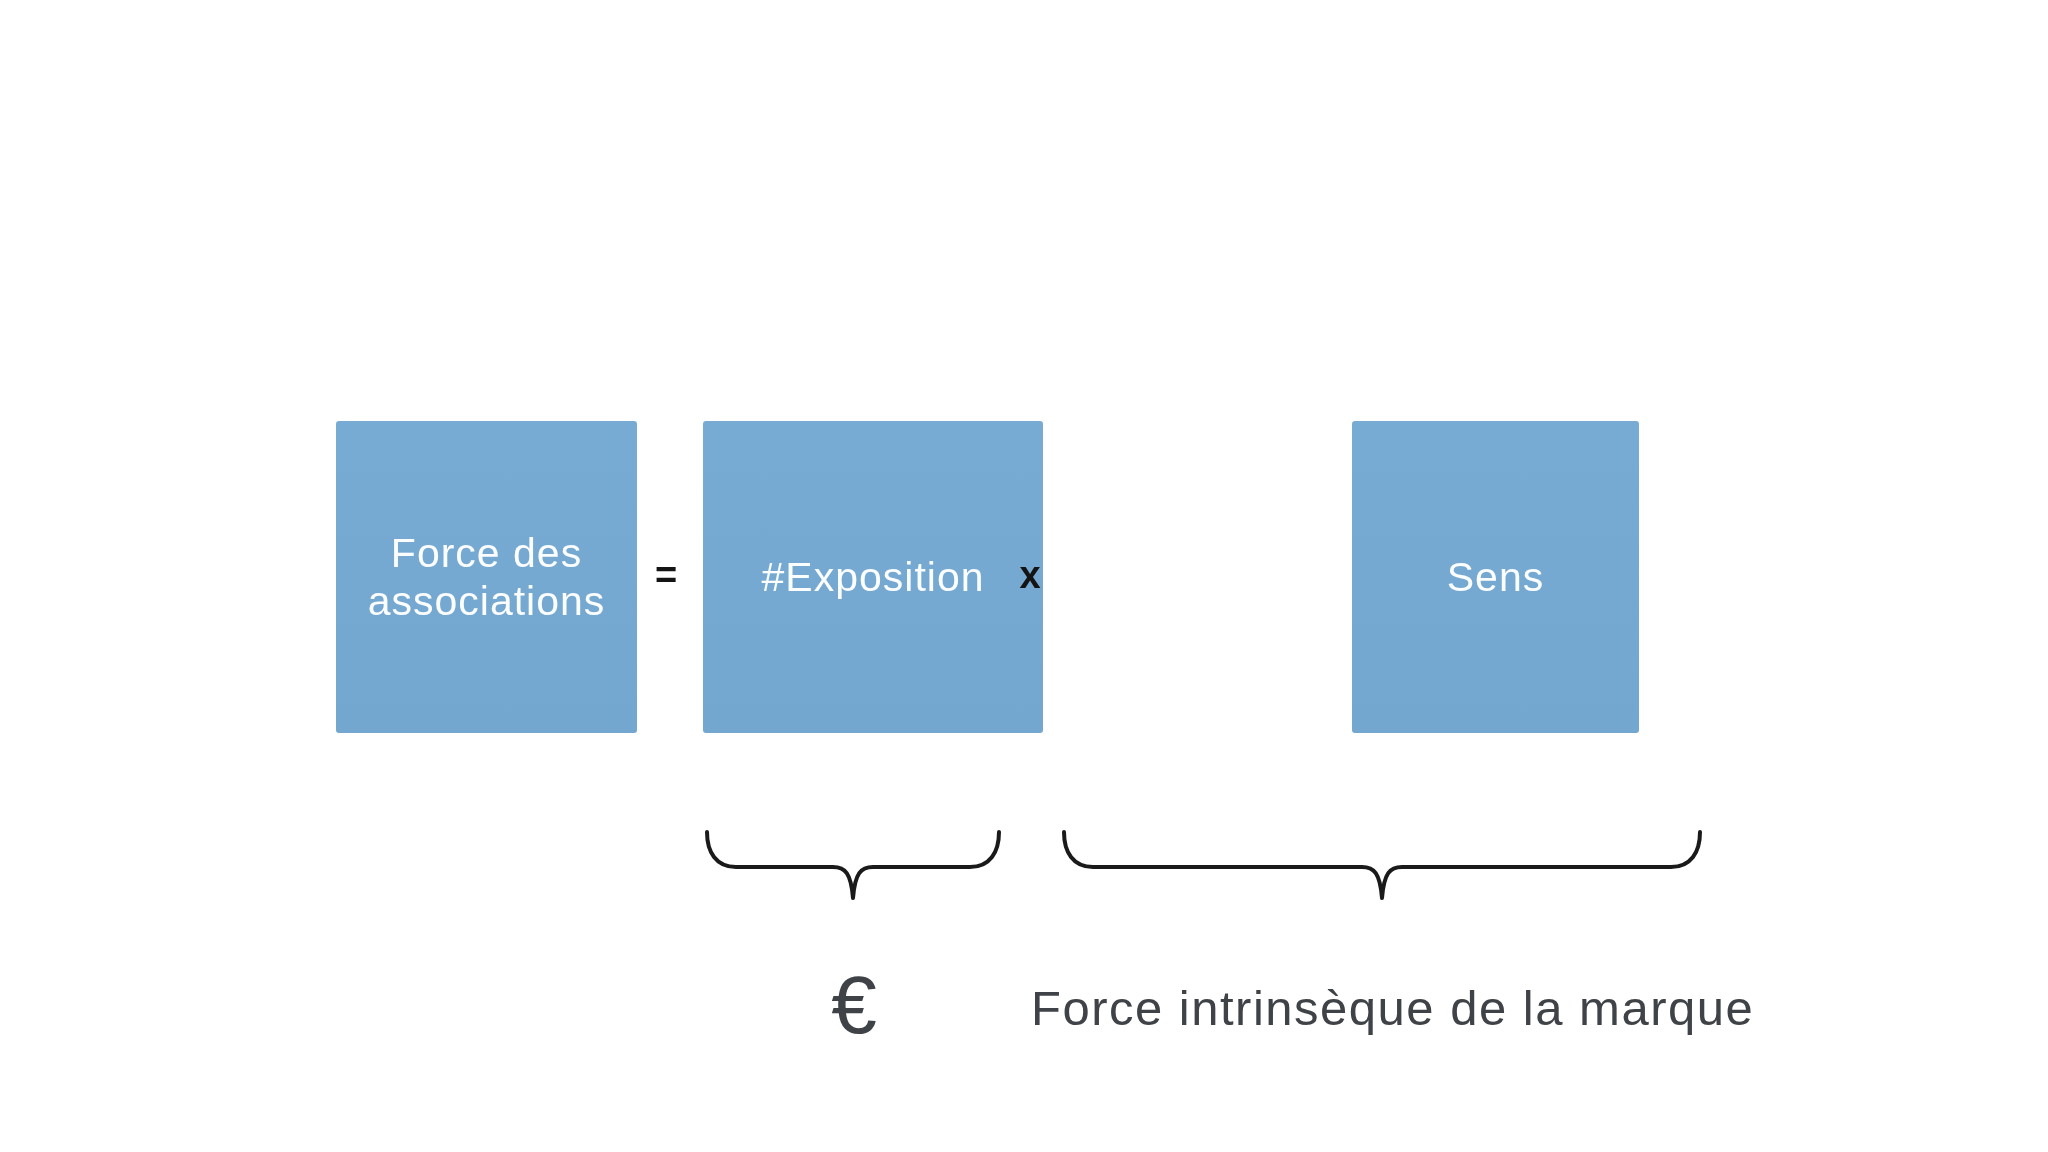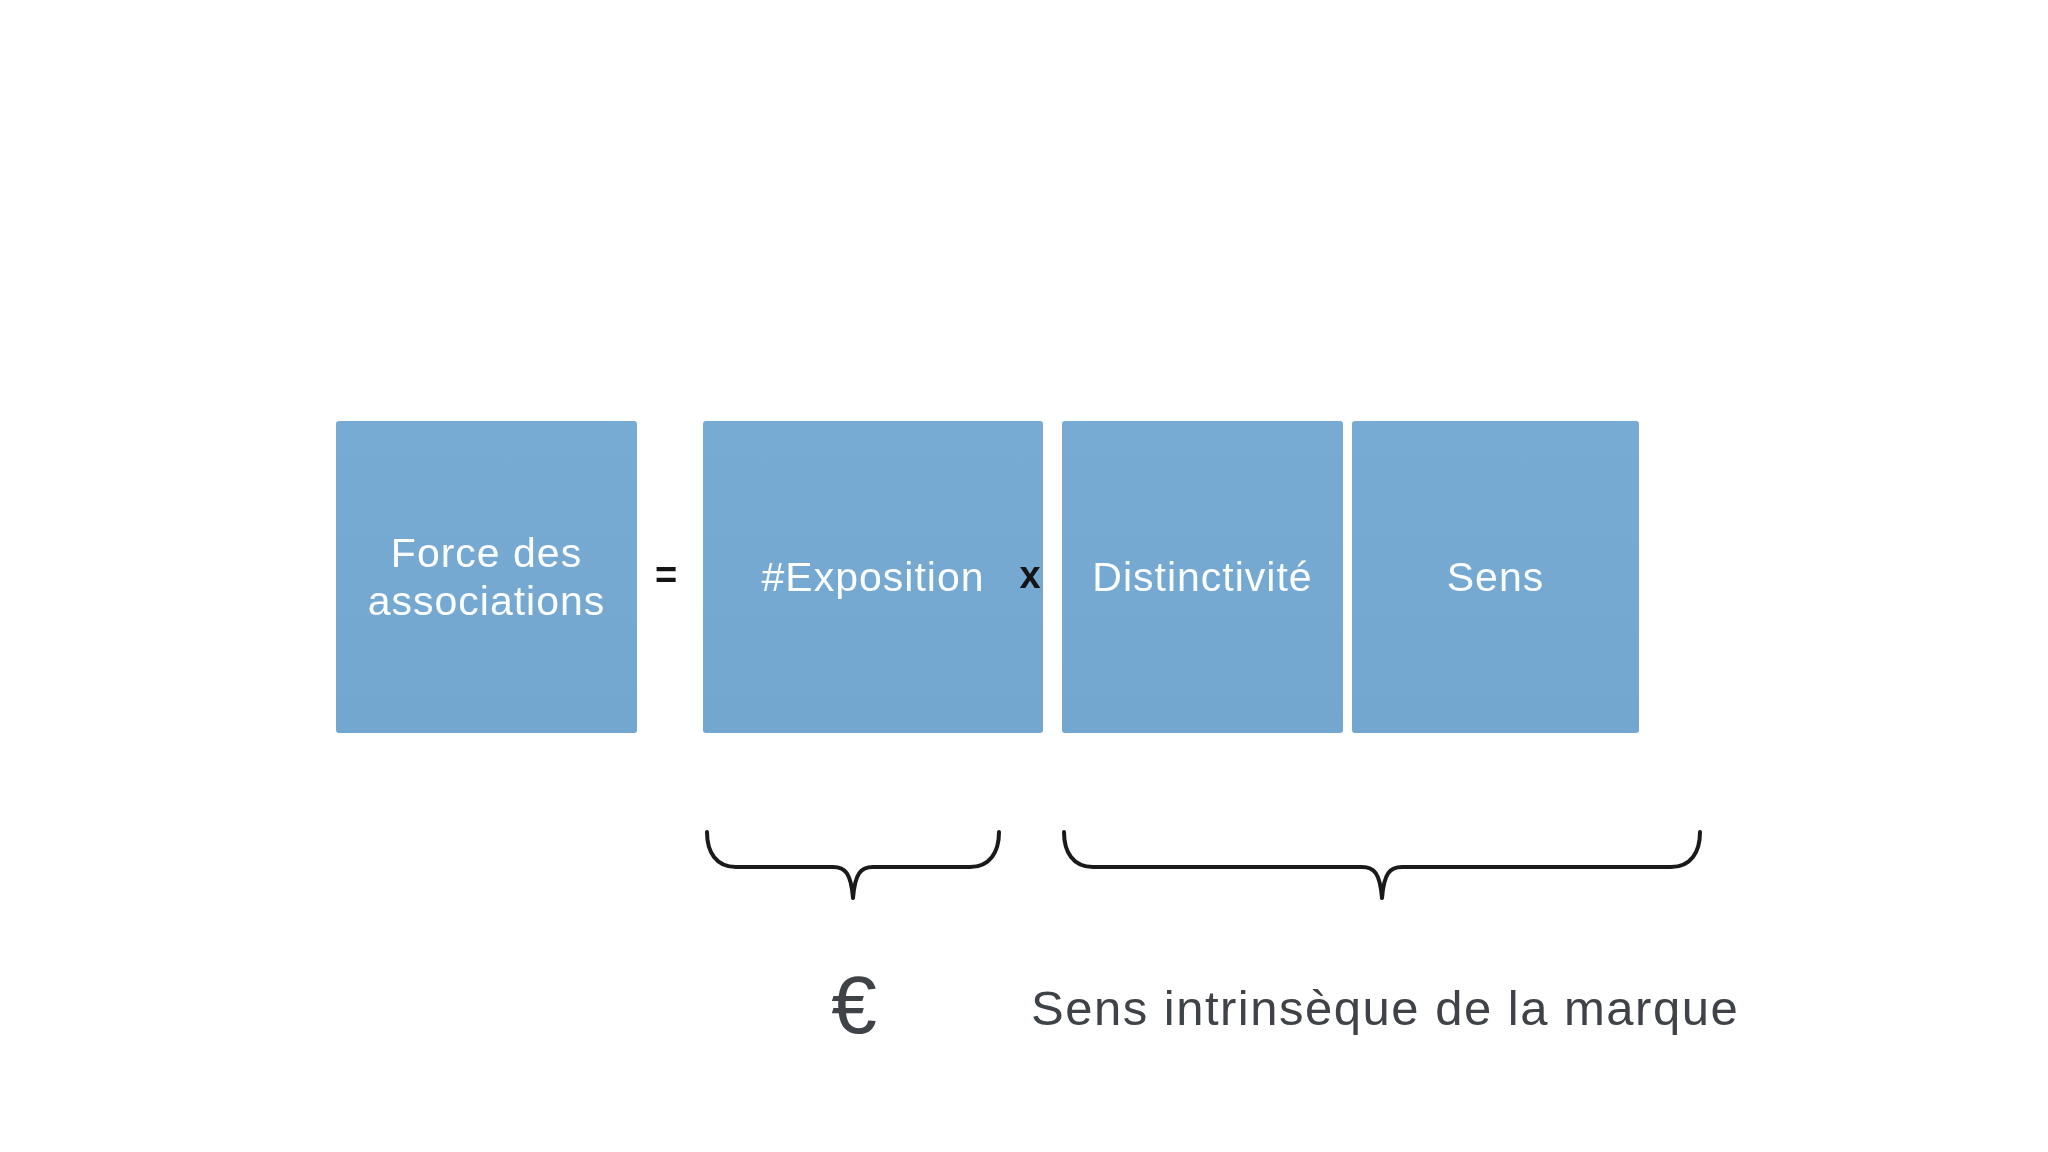--- a/index.html
+++ b/index.html
@@ -103,23 +103,20 @@
   </div>
 
   <div class="operator op-equals">=</div>
 
   <div class="eq-box box-2">
     <span>#Exposition</span>
   </div>
 
   <div class="operator op-times-1">x</div>
 
-  <div class="eq-box box-3">
-    <span>Distinctivité</span>
-  </div>
 
   <div class="operator op-times-2">x</div>
 
   <div class="eq-box box-4">
     <span>Sens</span>
   </div>
 
   <svg class="brace brace-1" width="296" height="74" viewBox="0 0 296 74" aria-hidden="true">
     <path d="M 2 2
              C 2 22 11 37 31 37
@@ -135,15 +132,15 @@
              C 2 22 11 37 31 37
              L 300 37
              C 312 37 318 43 320 68
              C 322 43 328 37 340 37
              L 609 37
              C 629 37 638 22 638 2"></path>
   </svg>
 
   <div class="caption-euro">€</div>
 
-  <div class="caption-intrinsic">Sens intrinsèque de la marque</div>
+  <div class="caption-intrinsic">Force intrinsèque de la marque</div>
 
 </div>
 
 </body></html>

